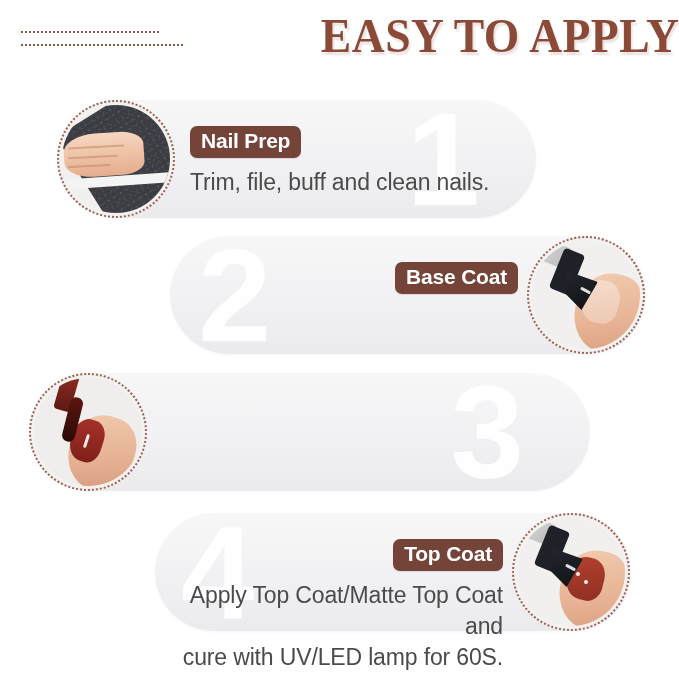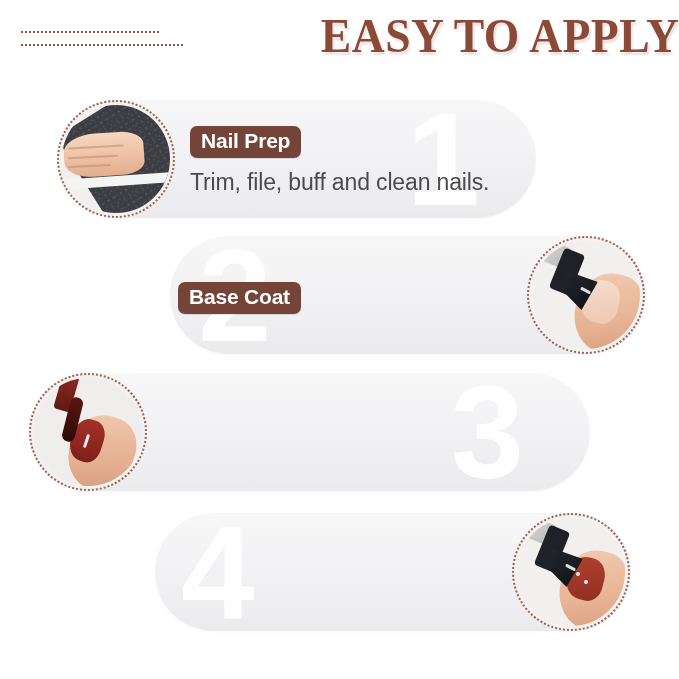--- a/index.html
+++ b/index.html
@@ -114,21 +114,21 @@
   .step-2 .photo { right: 1px; }
   .step-3 .photo { left: -3px; }
   .step-4 .photo { right: 1px; }
 
   
   .content {
     position: absolute;
     top: 26px;
   }
   .step-1 .content { left: 130px; width: 336px; text-align: left; }
-  .step-2 .content { right: 128px; width: 340px; text-align: left; margin-top: 20px; }
+  .step-2 .content { right: 128px; width: 340px; text-align: right; }
   .step-3 .content { left: 130px; width: 428px; text-align: left; }
   .step-4 .content { right: 128px; width: 340px; text-align: right; }
 
   .badge {
     display: inline-block;
     background: #754438;
     color: #ffffff;
     font-size: 21px;
     font-weight: 700;
     letter-spacing: -0.2px;
@@ -331,15 +331,20 @@
           <div class="neck"></div>
           <div class="finger"></div>
           <div class="nailplate"></div>
           <div class="dot d1"></div>
           <div class="dot d2"></div>
           <div class="brush"></div>
           <div class="glint"></div>
         </div>
       </div>
     </div>
+    <div class="content">
+      <div class="badge">Top Coat</div>
+      <div class="desc">Apply Top Coat/Matte Top Coat and
+cure with UV/LED lamp for 60S.</div>
+    </div>
   </div>
 
 </div>
 
 </body></html>

